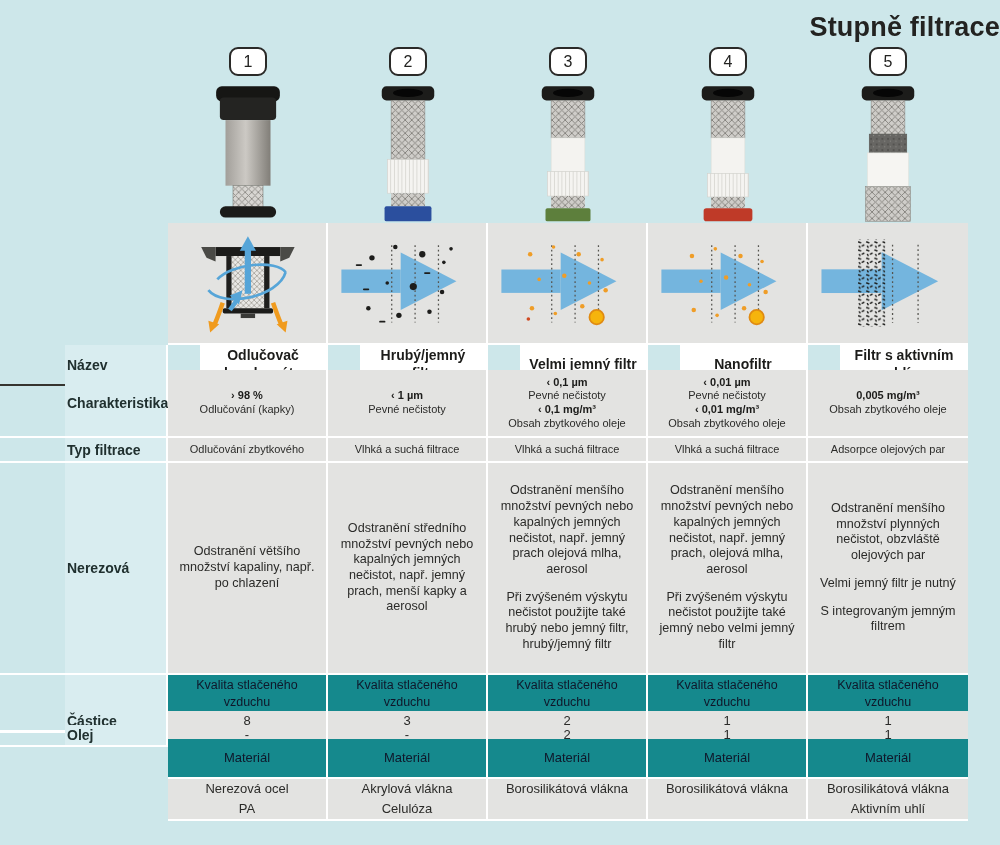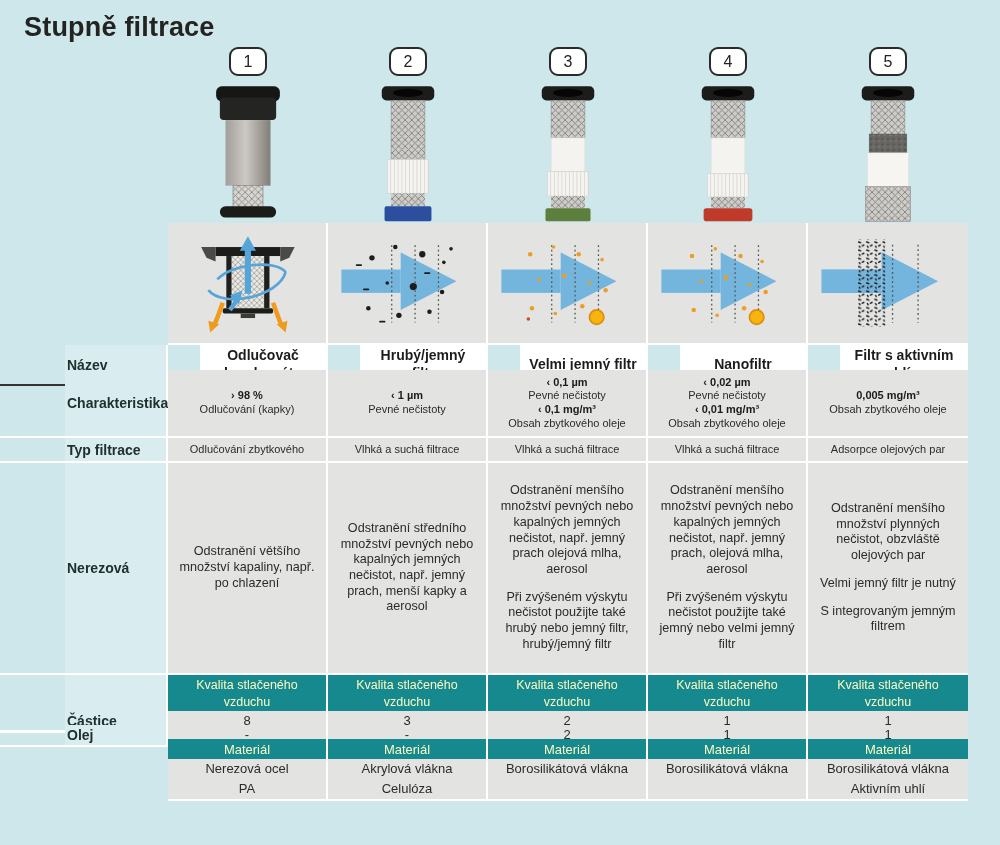--- a/index.html
+++ b/index.html
@@ -7,32 +7,33 @@
     width:1000px;height:845px;
     background:#cde7ea;
     font-family:"Liberation Sans","DejaVu Sans",sans-serif;
     color:#2b2b29;
     overflow:hidden;
   }
   h1{
     margin:0;padding:12px 0 2px 24px;
     font-size:27px;font-weight:bold;color:#232321;
     letter-spacing:.2px;
+    text-align:right;
   }
   .table{width:968px;}
   .row{display:grid;grid-template-columns:168px repeat(5,1fr);}
   .r-photos{height:178px;}
   .r-diag{height:122px;}
   .r-name{height:25px;gap:32px;}
   .r-char{height:68px;}
   .r-type{height:25px;}
   .r-use{height:212px;}
   .r-iso{height:36px;}
   .r-num{height:14px;}
-  .r-mathead{height:20px;}
+  .r-mathead{height:40px;}
   .r-mat{height:20px;}
 
   .lbl{
     background:linear-gradient(to right, transparent 65px, #d9edf0 65px);
     border-right:2px solid #fff;border-bottom:2px solid #fff;
     display:flex;align-items:center;
     padding-left:67px;box-sizing:border-box;
     font-weight:bold;font-size:14px;color:#20302f;
   }
   .lbl.plain{background:transparent;border-color:transparent;}
@@ -57,21 +58,21 @@
     font-size:16px;color:#232321;
   }
   .photo-cell svg{margin-top:2px;}
   .diag-cell{padding:4px 8px;justify-content:center;}
   .diag-cell svg{width:100%;height:100%;}
   .name-cell{background:#fff;font-weight:bold;font-size:14px;color:#1c1c1a;border-bottom:2px solid #35342f;}
   .char-cell .b{font-weight:bold;color:#1c1c1a;}
   .use-cell{font-size:12.6px;}
   .use-cell .para{margin:6px 0;}
   .iso-cell,.mathead-cell{
-    background:#15898d;color:#fef9c3;font-size:12.5px;line-height:1.35;font-weight:normal;
+    background:#15898d;color:#0f172a;font-size:12.5px;line-height:1.35;font-weight:normal;
   }
   .mathead-cell{font-size:13px;}
   .num-cell,.mat-cell{font-size:13px;}
 </style>
 </head>
 <body>
 
 <h1>Stupně filtrace</h1>
 
 <div class="table">
@@ -314,21 +315,21 @@
         <div class="ln b">‹ 1 µm</div>
         <div class="ln">Pevné nečistoty</div>
       </div>
     <div class="cell char-cell">
         <div class="ln b">‹ 0,1 µm</div>
         <div class="ln">Pevné nečistoty</div>
         <div class="ln b">‹ 0,1 mg/m³</div>
         <div class="ln">Obsah zbytkového oleje</div>
       </div>
     <div class="cell char-cell">
-        <div class="ln b">‹ 0,02 µm</div>
+        <div class="ln b">‹ 0,01 µm</div>
         <div class="ln">Pevné nečistoty</div>
         <div class="ln b">‹ 0,01 mg/m³</div>
         <div class="ln">Obsah zbytkového oleje</div>
       </div>
     <div class="cell char-cell">
         <div class="ln b">0,005 mg/m³</div>
         <div class="ln">Obsah zbytkového oleje</div>
       </div>
   </div>
 

